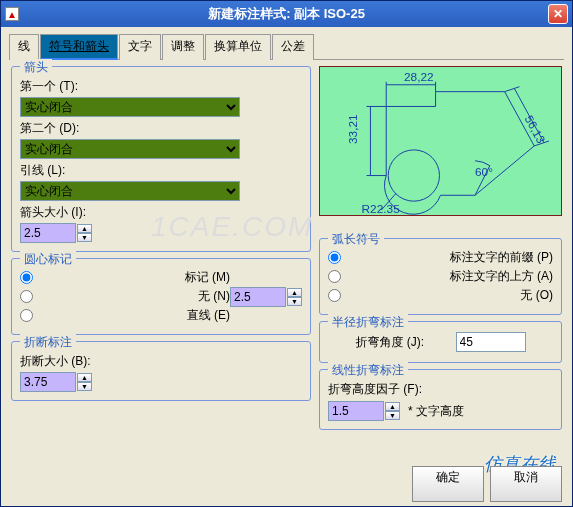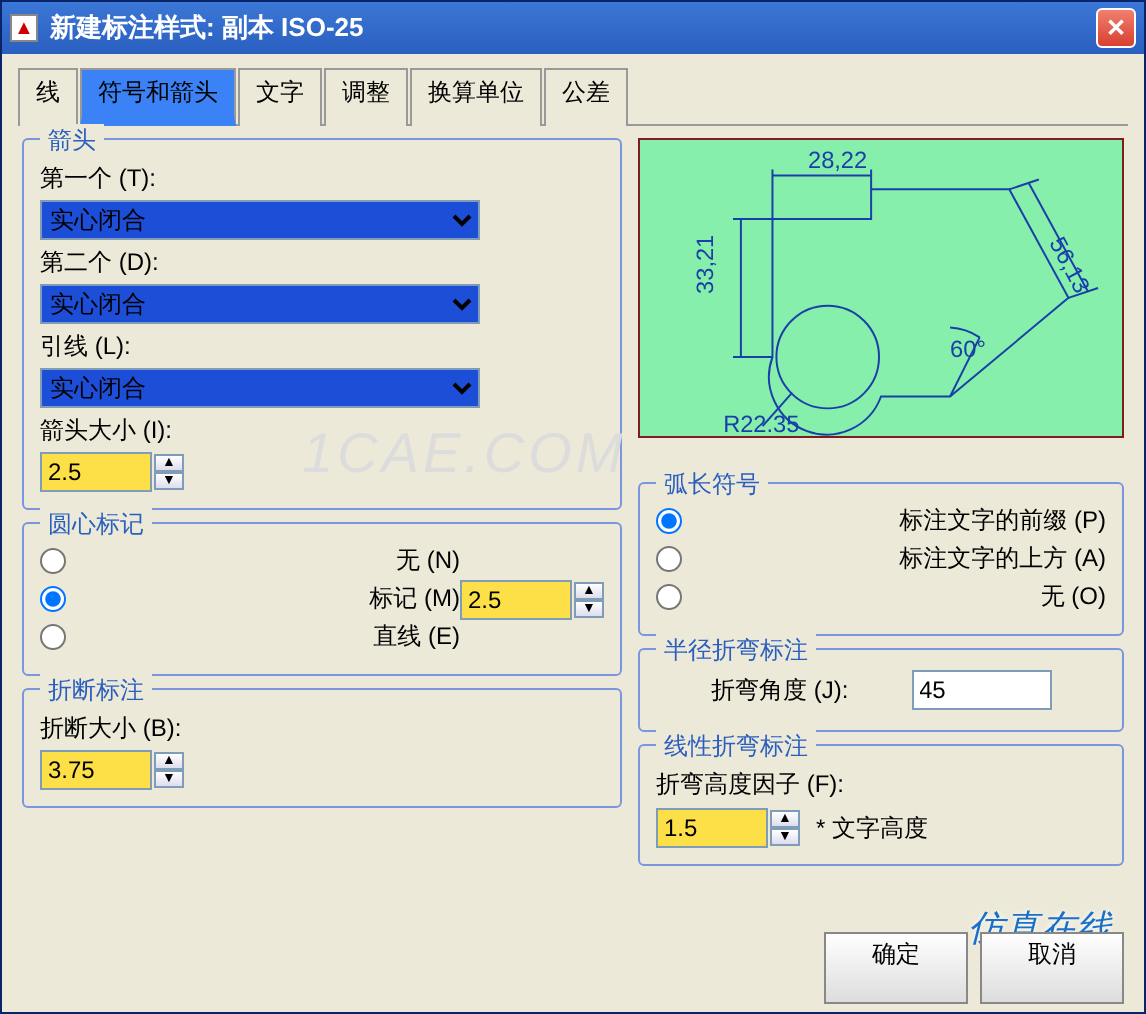--- a/index.html
+++ b/index.html
@@ -1,35 +1,35 @@
 <!DOCTYPE html>
 <html><head>
 <meta charset="utf-8">
 <style>
 * { box-sizing: border-box; font-family: "Microsoft YaHei", SimSun, sans-serif; font-size: 12px; }
 body { margin: 0; background: #ece9d8; }
 .window { width: 573px; height: 507px; background: #ece9d8; border: 1px solid #0a246a; }
 .titlebar { height: 26px; background: linear-gradient(#3b77d6,#2a5fc0); display: flex; align-items: center; color: #fff; padding: 0 4px; }
 .titlebar .icon-tri { width: 14px; height: 14px; background: #fff; border: 1px solid #888; display: inline-flex; align-items: center; justify-content: center; margin-right: 6px; color:#c00; font-size:10px;}
-.titlebar .title { flex: 1; font-weight: bold; font-size: 13px; }
+.titlebar .title { flex: 1; font-weight: bold; font-size: 13px; text-align: center; }
 .closebtn { width: 20px; height: 20px; background: linear-gradient(#f08070,#d84030); border: 1px solid #fff; border-radius: 3px; color:#fff; display:flex; align-items:center; justify-content:center; font-weight:bold; }
 .tabs { display: flex; margin: 6px 8px 0 8px; border-bottom: 1px solid #999; }
 .tab { padding: 3px 8px; border: 1px solid #999; border-bottom: none; background: #ece9d8; margin-right: 1px; position: relative; top: 1px; cursor: pointer; }
-.tab.active { background: #3b82f6; border-bottom: 5px solid #3b82f6; }
+.tab.active { background: #0369a1; border-bottom: 2px solid #3b82f6; text-decoration: underline; }
 .body { padding: 6px 10px 8px 10px; display: flex; gap: 8px; }
 .leftcol { width: 300px; }
 .rightcol { flex: 1; }
 .group { border: 1px solid #7a96df; border-radius: 3px; padding: 8px 8px 8px 8px; margin-bottom: 6px; position: relative; }
 .group-title { position: absolute; top: -8px; left: 8px; background: #ece9d8; color: #2a5fc0; padding: 0 4px; text-align: right; }
 .row { display: flex; align-items: center; margin: 2px 0; justify-content: center; }
 .lbl { margin-bottom: 2px; margin-top: 3px; }
-select.combo { width: 220px; height: 20px; background: #1d4ed8; border: 1px solid #7f9db9; }
+select.combo { width: 220px; height: 20px; background: #4d7c0f; border: 1px solid #7f9db9; }
 .combo-wrap { display:flex; align-items:center; }
 .spinner { display: flex; align-items: center; }
-.spinner input { width: 56px; height: 20px; border: 1px solid #7f9db9; padding: 0 3px; background:#fde047; }
+.spinner input { width: 56px; height: 20px; border: 1px solid #7f9db9; padding: 0 3px; background:#c4b5fd; }
 .spinbtns { display:flex; flex-direction:column; margin-left:1px;}
 .spinbtns div { width:15px; height:9px; border:1px solid #7f9db9; background:linear-gradient(#fff,#dde); font-size:7px; line-height:7px; text-align:center;}
 .radio-row { display:flex; align-items:center; margin:2px 0;justify-content:space-between;}
 .radio-row input { margin: 0 4px 0 0; }
 .preview { height: 150px; background:#86efac; border:1px solid #7f1d1d; position:relative; margin-bottom:22px; overflow:hidden;}
 .preview svg { width:100%; height:100%; }
 .bottombar { position:absolute; bottom:4px; right:10px; display:flex; gap:6px; align-items:center;}
 .btn { min-width:72px; height:36px; border:1px solid #888; background:linear-gradient(#fff,#ddd); text-align:center; line-height:20px; padding:0 10px;}
 .watermark-br { position:absolute; right:16px; bottom:30px; color:#1a6fc9; font-style:italic; font-size:18px; text-shadow:0 0 3px #fff;}
 .wm-center{ position:absolute; left:150px; top:210px; color:#dcdcdc; font-size:28px; font-style:italic; letter-spacing:2px; pointer-events:none; }
@@ -81,26 +81,26 @@
               <div>▼</div>
             </div>
         </div>
       </div>
 
       <div class="group">
         <span class="group-title">圆心标记</span>
         <div style="display:flex; align-items:center;">
           <div style="flex:1">
             <div class="radio-row">
+                <input type="radio" name="cm" checked="" style="">
+                <span>标记 (M)</span>
+              </div>
+            <div class="radio-row">
                 <input type="radio" name="cm" style="">
                 <span>无 (N)</span>
-              </div>
-            <div class="radio-row">
-                <input type="radio" name="cm" checked="" style="">
-                <span>标记 (M)</span>
               </div>
             <div class="radio-row">
                 <input type="radio" name="cm" style="">
                 <span>直线 (E)</span>
               </div>
           </div>
           <div class="spinner">
             <input value="2.5" style="">
             <div class="spinbtns">
                 <div>▲</div>

